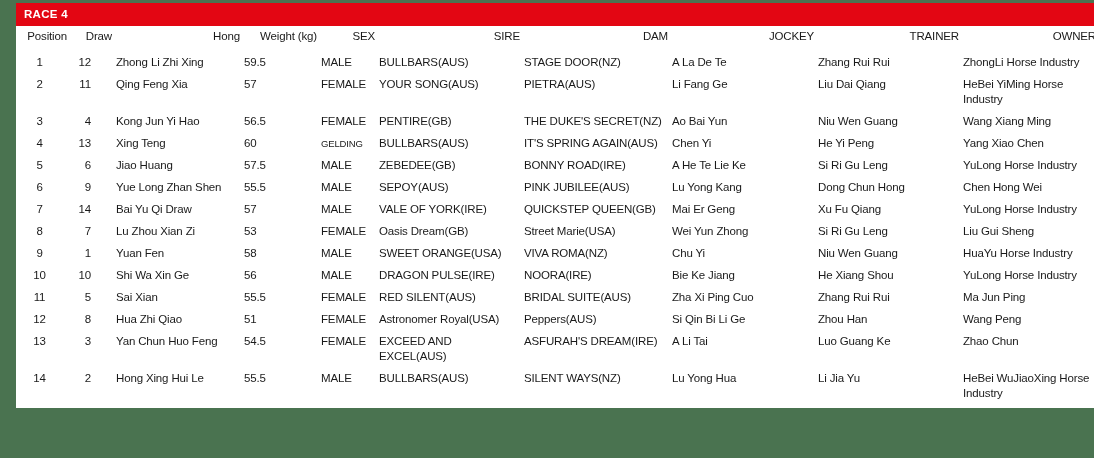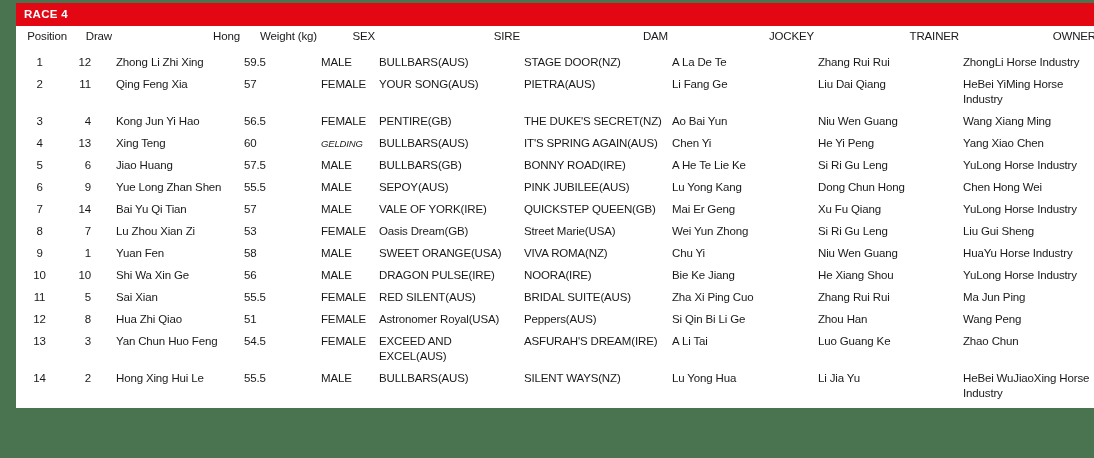--- a/index.html
+++ b/index.html
@@ -61,21 +61,21 @@
   td {
     vertical-align: top;
     text-align: left;
     padding: 3px 4px 4px 0;
     line-height: 15px;
     word-wrap: break-word;
   }
   td.col-position { text-align: center; padding-right: 8px; }
   td.col-draw     { text-align: right; padding-right: 25px; }
   td.col-weight   { text-align: left; padding-right: 25px; }
-  td.shrink       { font-size: 9.5px; font-style: italic; }
+  td.shrink       { font-size: 9.5px; }
 </style>
 </head>
 <body>
 
 <div class="page" style="background: rgb(74, 115, 80);">
   <div class="card" style="background: rgb(255, 255, 255);">
     <div class="race-bar" style="background: rgb(227, 6, 19); color: rgb(255, 255, 255);">RACE 4</div>
     <table class="race-table" style="color: rgb(26, 26, 26);">
       <colgroup>
           <col class="col-position">
@@ -151,42 +151,42 @@
             <td class="col-jockey">Chen Yi</td>
             <td class="col-trainer">He Yi Peng</td>
             <td class="col-owner">Yang Xiao Chen</td>
           </tr>
           <tr>
             <td class="col-position">5</td>
             <td class="col-draw">6</td>
             <td class="col-name">Jiao Huang</td>
             <td class="col-weight">57.5</td>
             <td class="col-sex">MALE</td>
-            <td class="col-sire">BULLBARS(GB)</td>
+            <td class="col-sire">ZEBEDEE(GB)</td>
             <td class="col-dam">BONNY ROAD(IRE)</td>
             <td class="col-jockey">A He Te Lie Ke</td>
             <td class="col-trainer">Si Ri Gu Leng</td>
             <td class="col-owner">YuLong Horse Industry</td>
           </tr>
           <tr>
             <td class="col-position">6</td>
             <td class="col-draw">9</td>
             <td class="col-name">Yue Long Zhan Shen</td>
             <td class="col-weight">55.5</td>
             <td class="col-sex">MALE</td>
             <td class="col-sire">SEPOY(AUS)</td>
             <td class="col-dam">PINK JUBILEE(AUS)</td>
             <td class="col-jockey">Lu Yong Kang</td>
             <td class="col-trainer">Dong Chun Hong</td>
             <td class="col-owner">Chen Hong Wei</td>
           </tr>
           <tr>
             <td class="col-position">7</td>
             <td class="col-draw">14</td>
-            <td class="col-name">Bai Yu Qi Tian</td>
+            <td class="col-name">Bai Yu Qi Draw</td>
             <td class="col-weight">57</td>
             <td class="col-sex">MALE</td>
             <td class="col-sire">VALE OF YORK(IRE)</td>
             <td class="col-dam">QUICKSTEP QUEEN(GB)</td>
             <td class="col-jockey">Mai Er Geng</td>
             <td class="col-trainer">Xu Fu Qiang</td>
             <td class="col-owner">YuLong Horse Industry</td>
           </tr>
           <tr>
             <td class="col-position">8</td>

